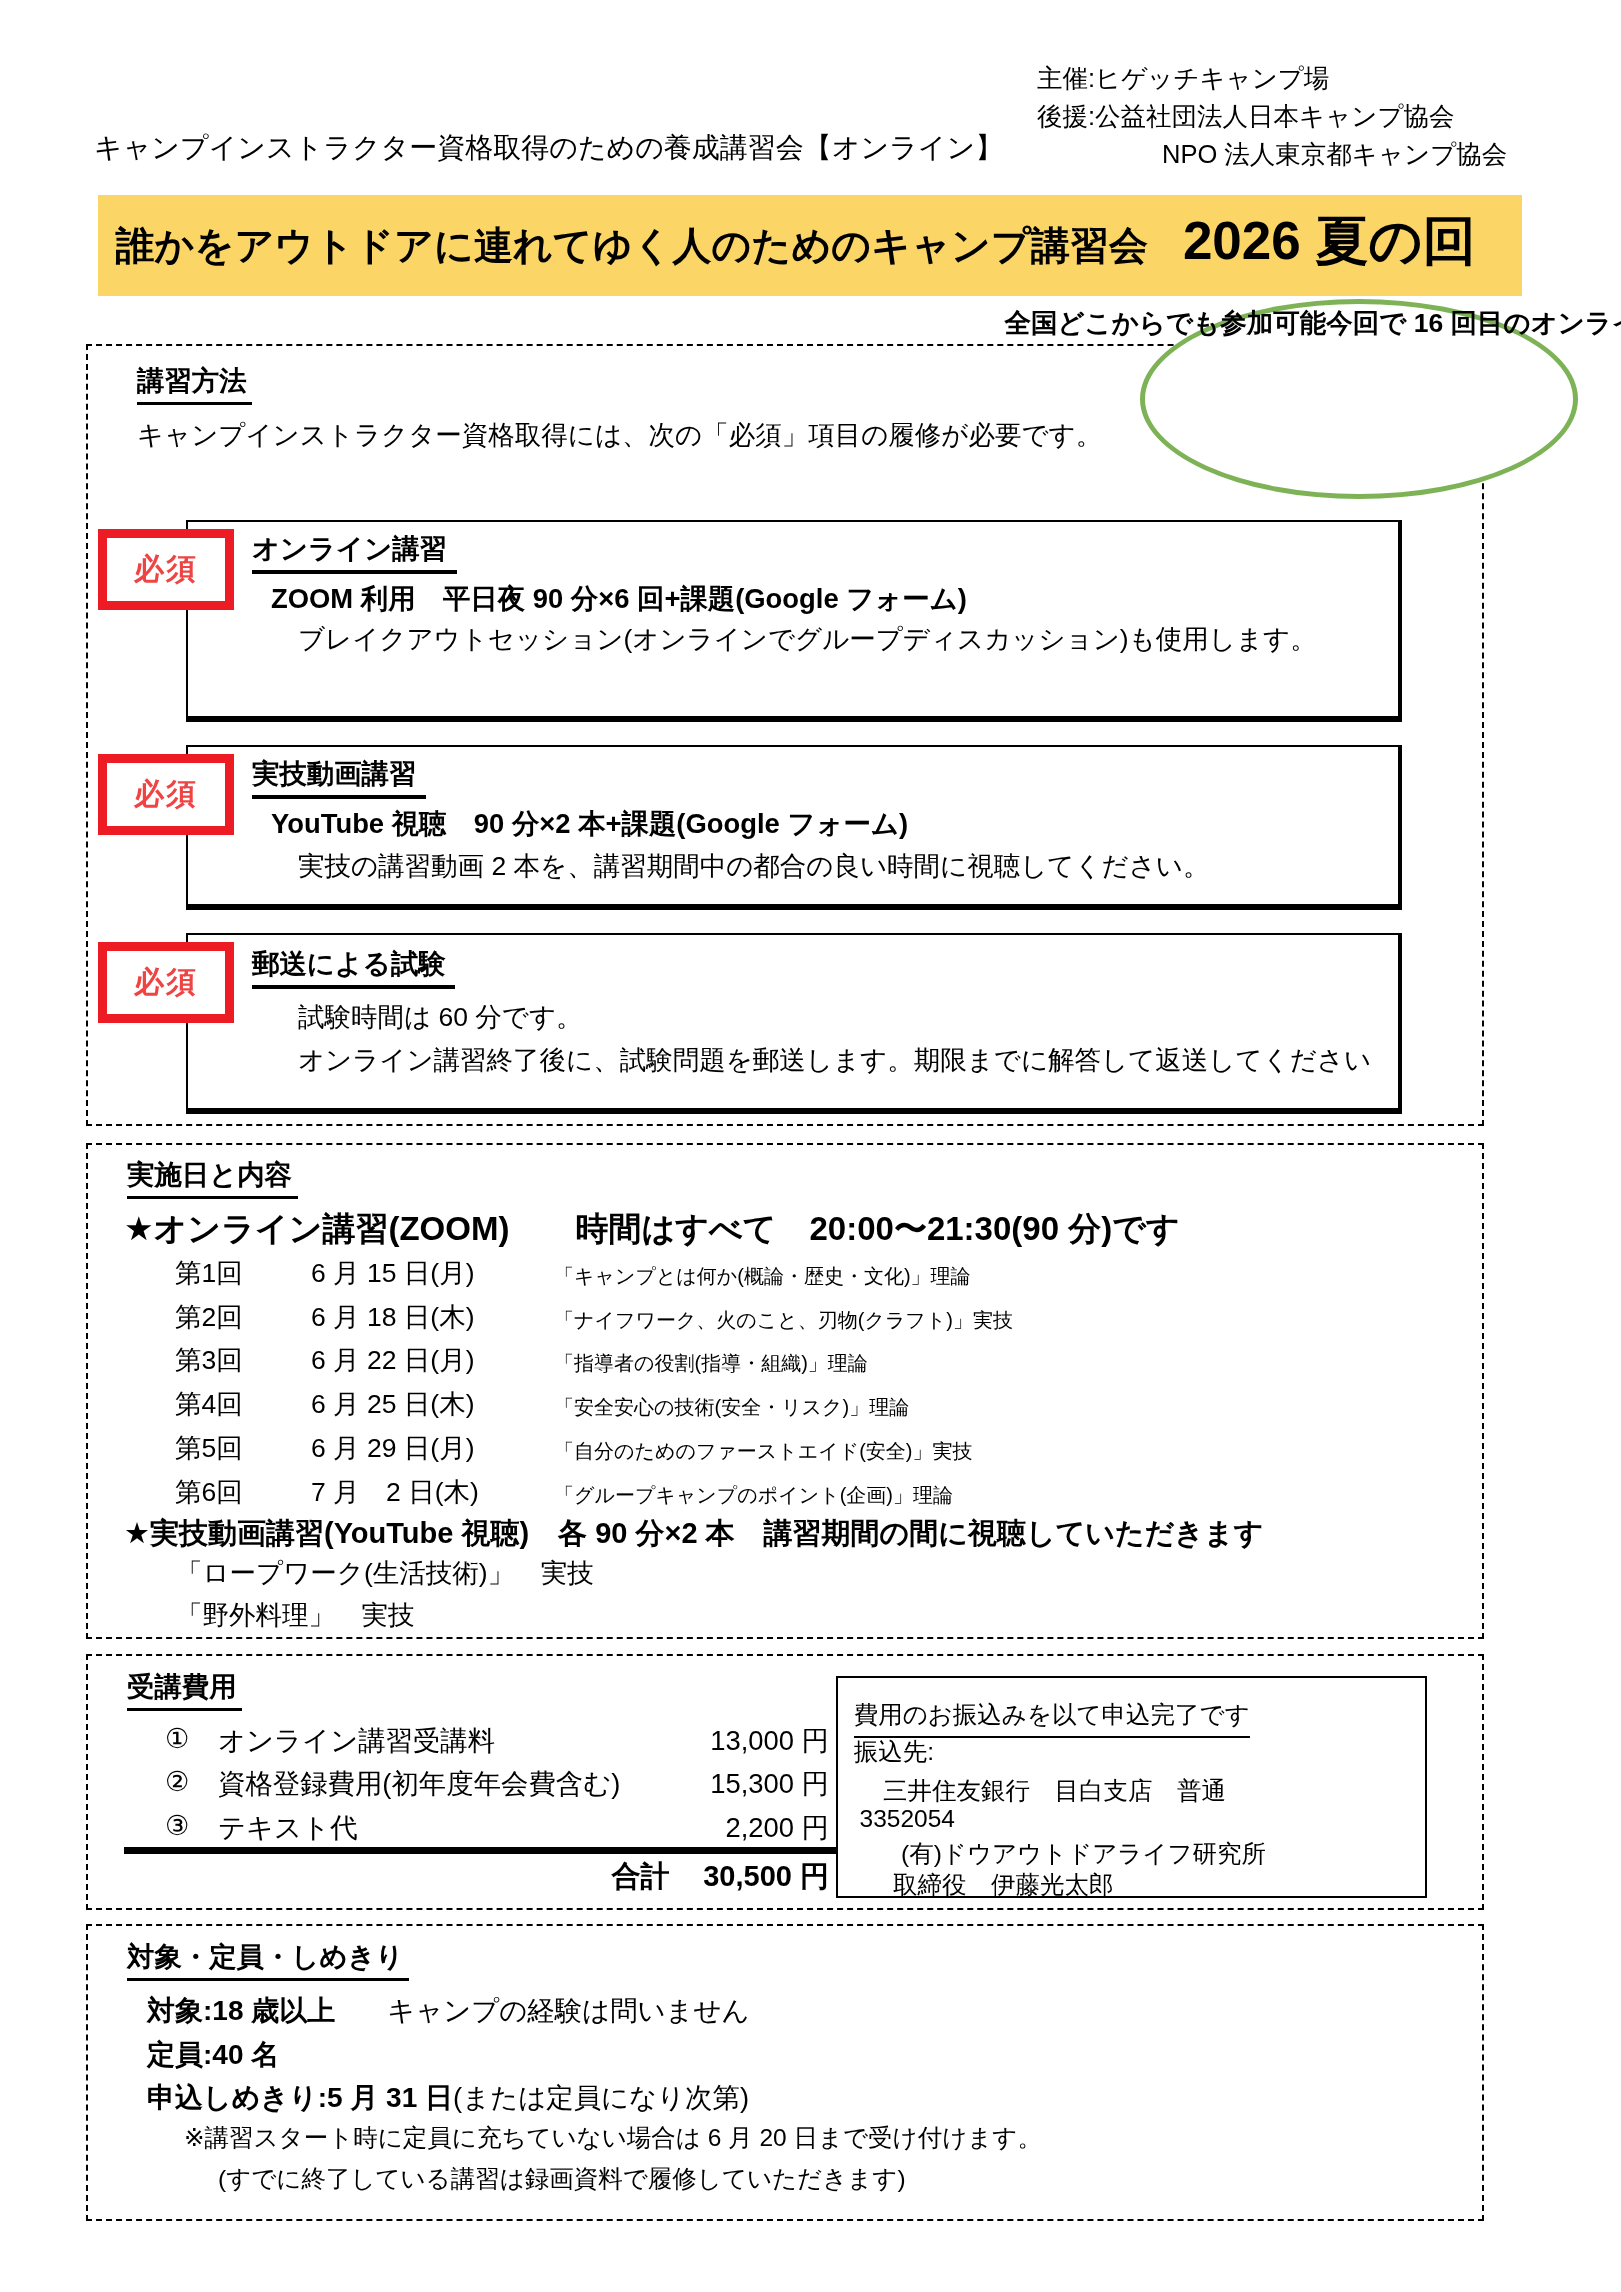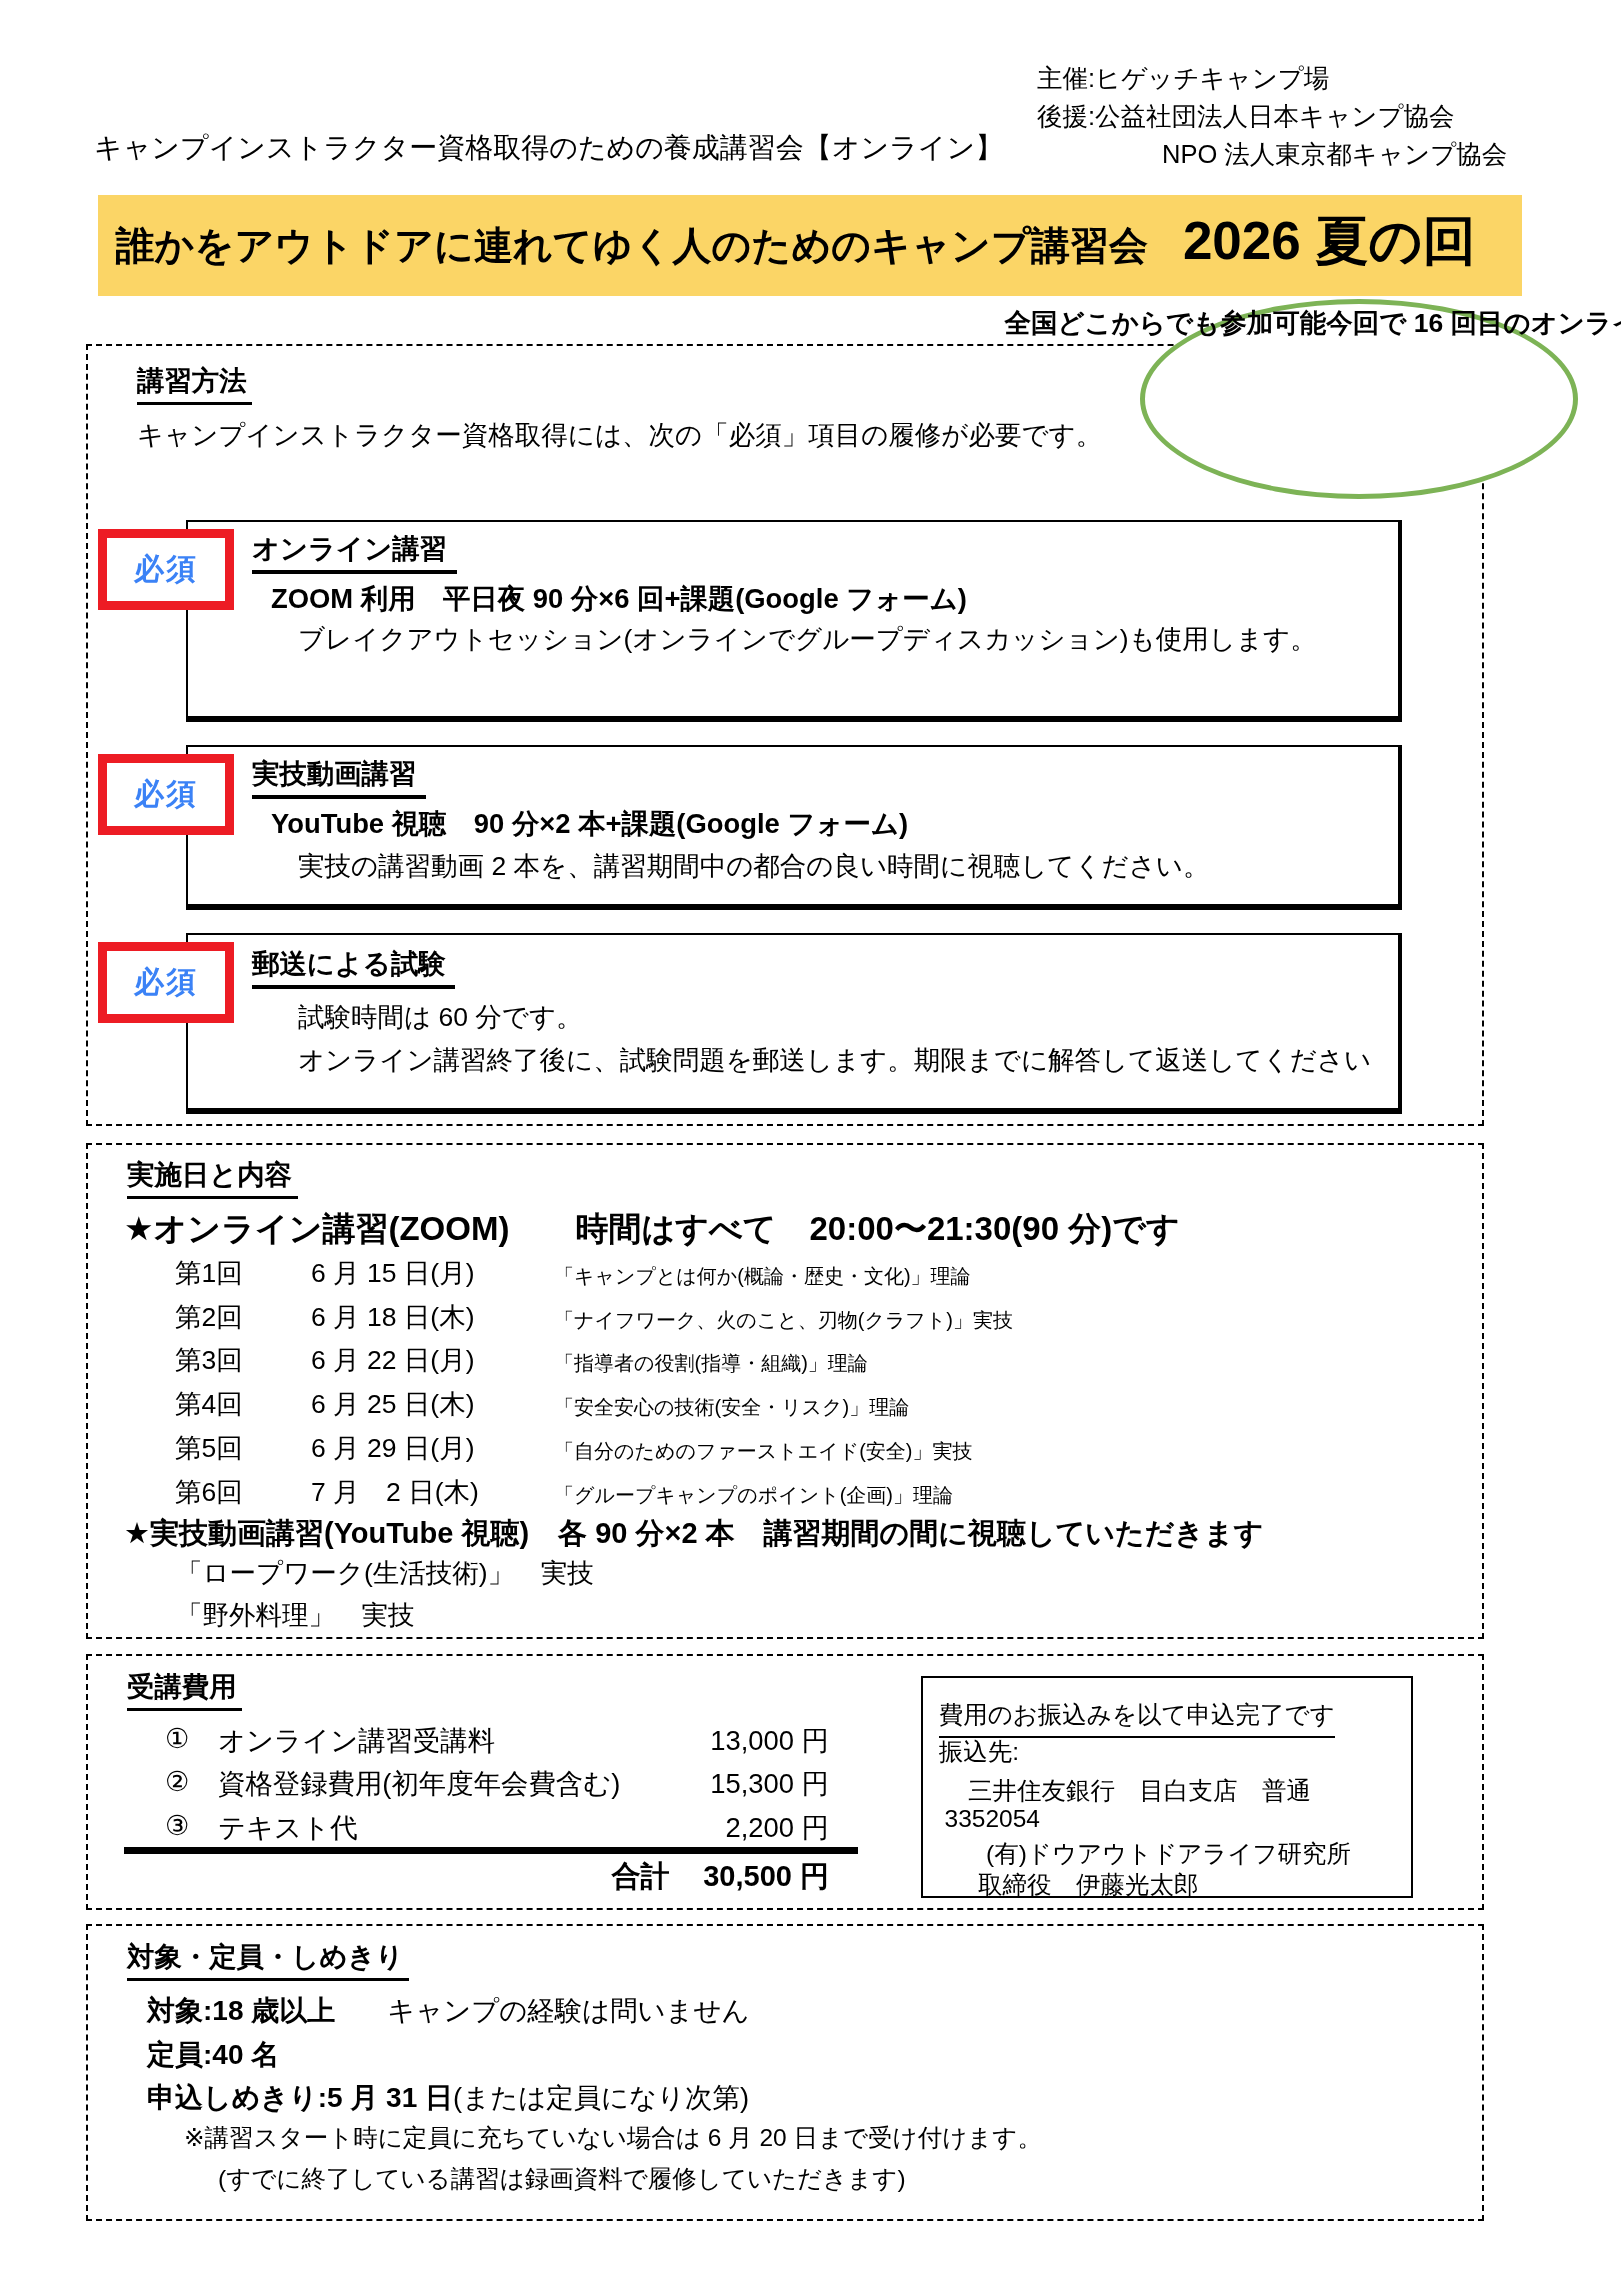--- a/index.html
+++ b/index.html
@@ -6,21 +6,21 @@
   .page{
     position:relative;width:1621px;height:2293px;background:#ffffff;
     font-family:"Liberation Sans","DejaVu Sans",sans-serif;color:#000;
     margin:0 auto;overflow:hidden;
   }
   .abs{position:absolute;}
   .dashed-box{position:absolute;border:2.9px dashed #000;background:transparent;}
   .inner-box{position:absolute;border:2.9px solid #000;border-right-width:4.9px;border-bottom-width:6.9px;background:#fff;}
   .req-badge{
     position:absolute;width:118px;height:63px;border:9.8px solid #ED1C24;background:#fff;
-    color:#3b82f6;font-weight:bold;font-size:30px;display:flex;align-items:center;justify-content:center;
+    color:#ef4444;font-weight:bold;font-size:30px;display:flex;align-items:center;justify-content:center;
     z-index:6;letter-spacing:2px;
   }
   .sec-heading{font-size:27.4px;font-weight:bold;border-bottom:3.9px solid #000;padding:0 5.9px 5.9px 0;display:inline-block;line-height:1.1;}
   .box-title{font-size:27.4px;font-weight:bold;border-bottom:4.9px solid #000;padding:0 9.8px 5.9px 0;display:inline-block;line-height:1.1;}
   .body-t{font-size:26.5px;line-height:1.2;}
   .bold-t{font-size:27.4px;font-weight:bold;line-height:1.2;}
   .banner{
     position:absolute;left:98px;top:195px;width:1424px;height:101px;background:#FBD566;
     display:flex;align-items:baseline;padding-left:17.6px;box-sizing:border-box;gap:35px;
   }
@@ -33,21 +33,21 @@
   }
   .badge-line{font-size:26.5px;font-weight:bold;line-height:38px;white-space:nowrap;}
   .sched-row{position:absolute;left:86px;width:1394px;height:33px;}
   .sched-no{position:absolute;left:89px;top:0;font-size:26.5px;}
   .sched-date{position:absolute;left:225px;top:0;font-size:26.5px;white-space:nowrap;}
   .sched-title{position:absolute;left:468px;top:8px;font-size:20px;white-space:nowrap;}
   .fee-row{position:absolute;left:165px;width:664px;display:flex;font-size:27.4px;}
   .fee-mark{width:53px;flex:0 0 auto;}
   .fee-label{flex:1 1 auto;}
   .fee-amount{flex:0 0 auto;text-align:right;}
-  .pay-box{position:absolute;left:921px;top:1676px;width:492px;height:222px;border:2.9px solid #000;background:#fff;box-sizing:border-box;}
+  .pay-box{position:absolute;left:836px;top:1676px;width:591px;height:222px;border:2.9px solid #000;background:#fff;box-sizing:border-box;}
   .pay-line{position:absolute;font-size:24.5px;white-space:nowrap;}
   .note-t{font-size:24.5px;line-height:1.2;}
   .thick-rule{position:absolute;background:#000;}
   .nw{white-space:nowrap;}
 </style>
 </head>
 <body>
 
 <div class="page">
 

